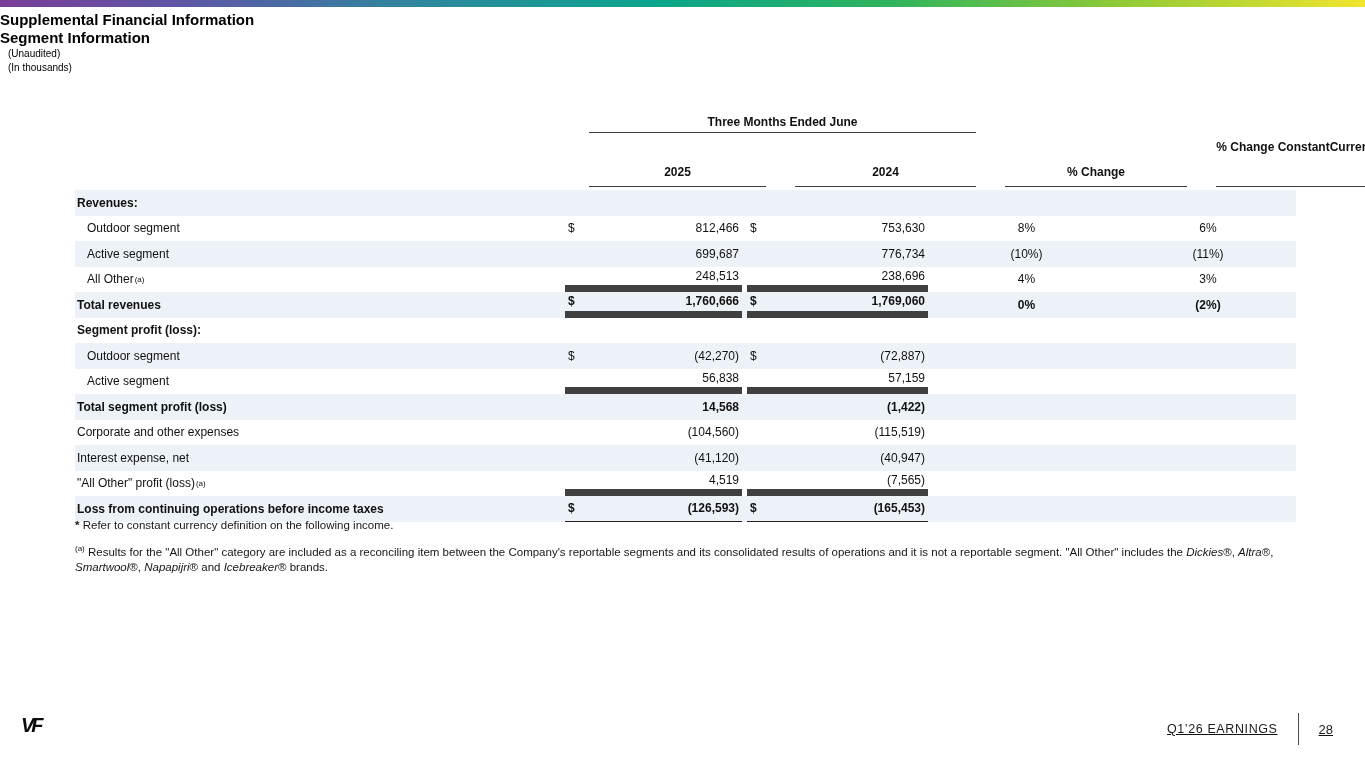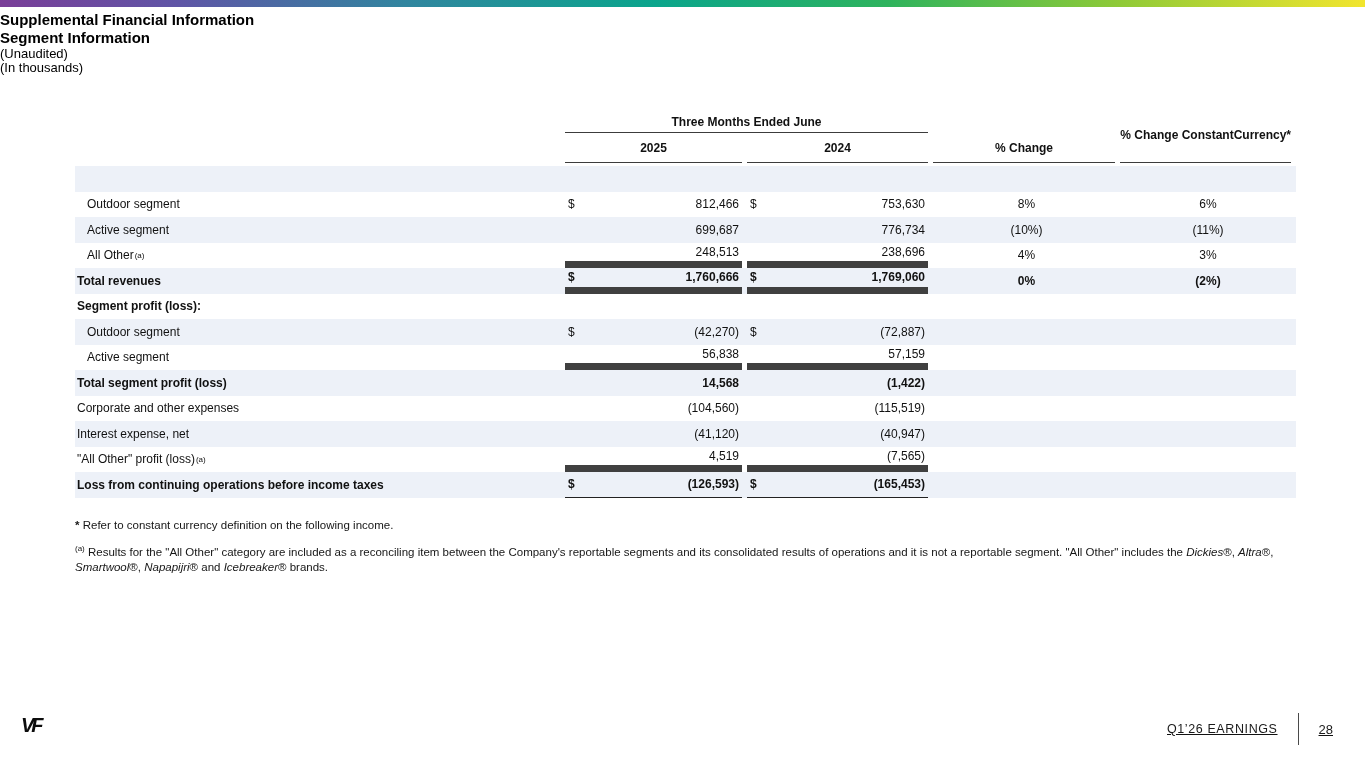--- a/index.html
+++ b/index.html
@@ -8,25 +8,25 @@
     width:1365px; height:768px; position:relative; overflow:hidden;
     background:#ffffff; color:#111111;
     font-family:"Liberation Sans", sans-serif;
   }
   .gradient-bar {
     position:absolute; top:0; left:0; width:1365px; height:7px;
     background:linear-gradient(90deg,#7a3e98 0%,#5f55a6 13%,#30869f 30%,#0aa58c 48%,#2eb35d 65%,#8fca37 82%,#f2e52e 100%);
   }
   .titles { position:absolute; top:11px; left:0; width:100%; }
   .t1 { font-size:15px; font-weight:700; line-height:18px; color:#000; }
-  .sub { font-size:13px; line-height:14px; color:#000; }
+  .sub { font-size:10px; line-height:14px; color:#000;padding-left:8px; }
 
   .table-wrap { position:absolute; left:75px; top:111px; width:1221px; font-size:12px; }
   .grid-cols { display:grid; grid-template-columns:490px 182px 186px 187px 176px; }
-  .thead { grid-template-rows:22px 30px; }
+  .thead { grid-template-rows:22px 30px;gap:24px; }
   .h-cell { display:flex; }
   .bb { border-bottom:1px solid #3c3c3c; }
   .h-span  { grid-area:1/2/2/4; }
   .h-span .in { flex:1; display:flex; align-items:center; justify-content:center; margin-right:5px; font-weight:700; }
   .h-2025 { grid-area:2/2/3/3; } .h-2024 { grid-area:2/3/3/4; } .h-pc { grid-area:2/4/3/5; }
   .h-2025 .in, .h-2024 .in, .h-pc .in { flex:1; display:flex; align-items:center; justify-content:center; margin-right:5px; font-weight:700; }
   .h-pcc { grid-area:1/5/3/6; }
   .h-pcc .in { flex:1; display:flex; flex-direction:row; justify-content:flex-end; align-items:center; margin-right:5px; font-weight:700; line-height:14px; padding-bottom:3px; text-align:center; }
 
   .tbody { margin-top:3px; }
@@ -88,20 +88,24 @@
     <div class="h-cell h-pcc">
       <div class="in bb">
         <span>% Change Constant</span>
         <span>Currency*</span>
       </div>
     </div>
   </div>
 
   <div class="tbody">
     <div class="trow grid-cols stripe bold">
+      <div class="c lbl">
+          <span>Revenues:</span>
+          <sup></sup>
+        </div>
       <div class="c val">
           <div class="in">
             <span class="cur"></span>
             <span class="num"></span>
           </div>
         </div>
       <div class="c val">
           <div class="in">
             <span class="cur"></span>
             <span class="num"></span>

